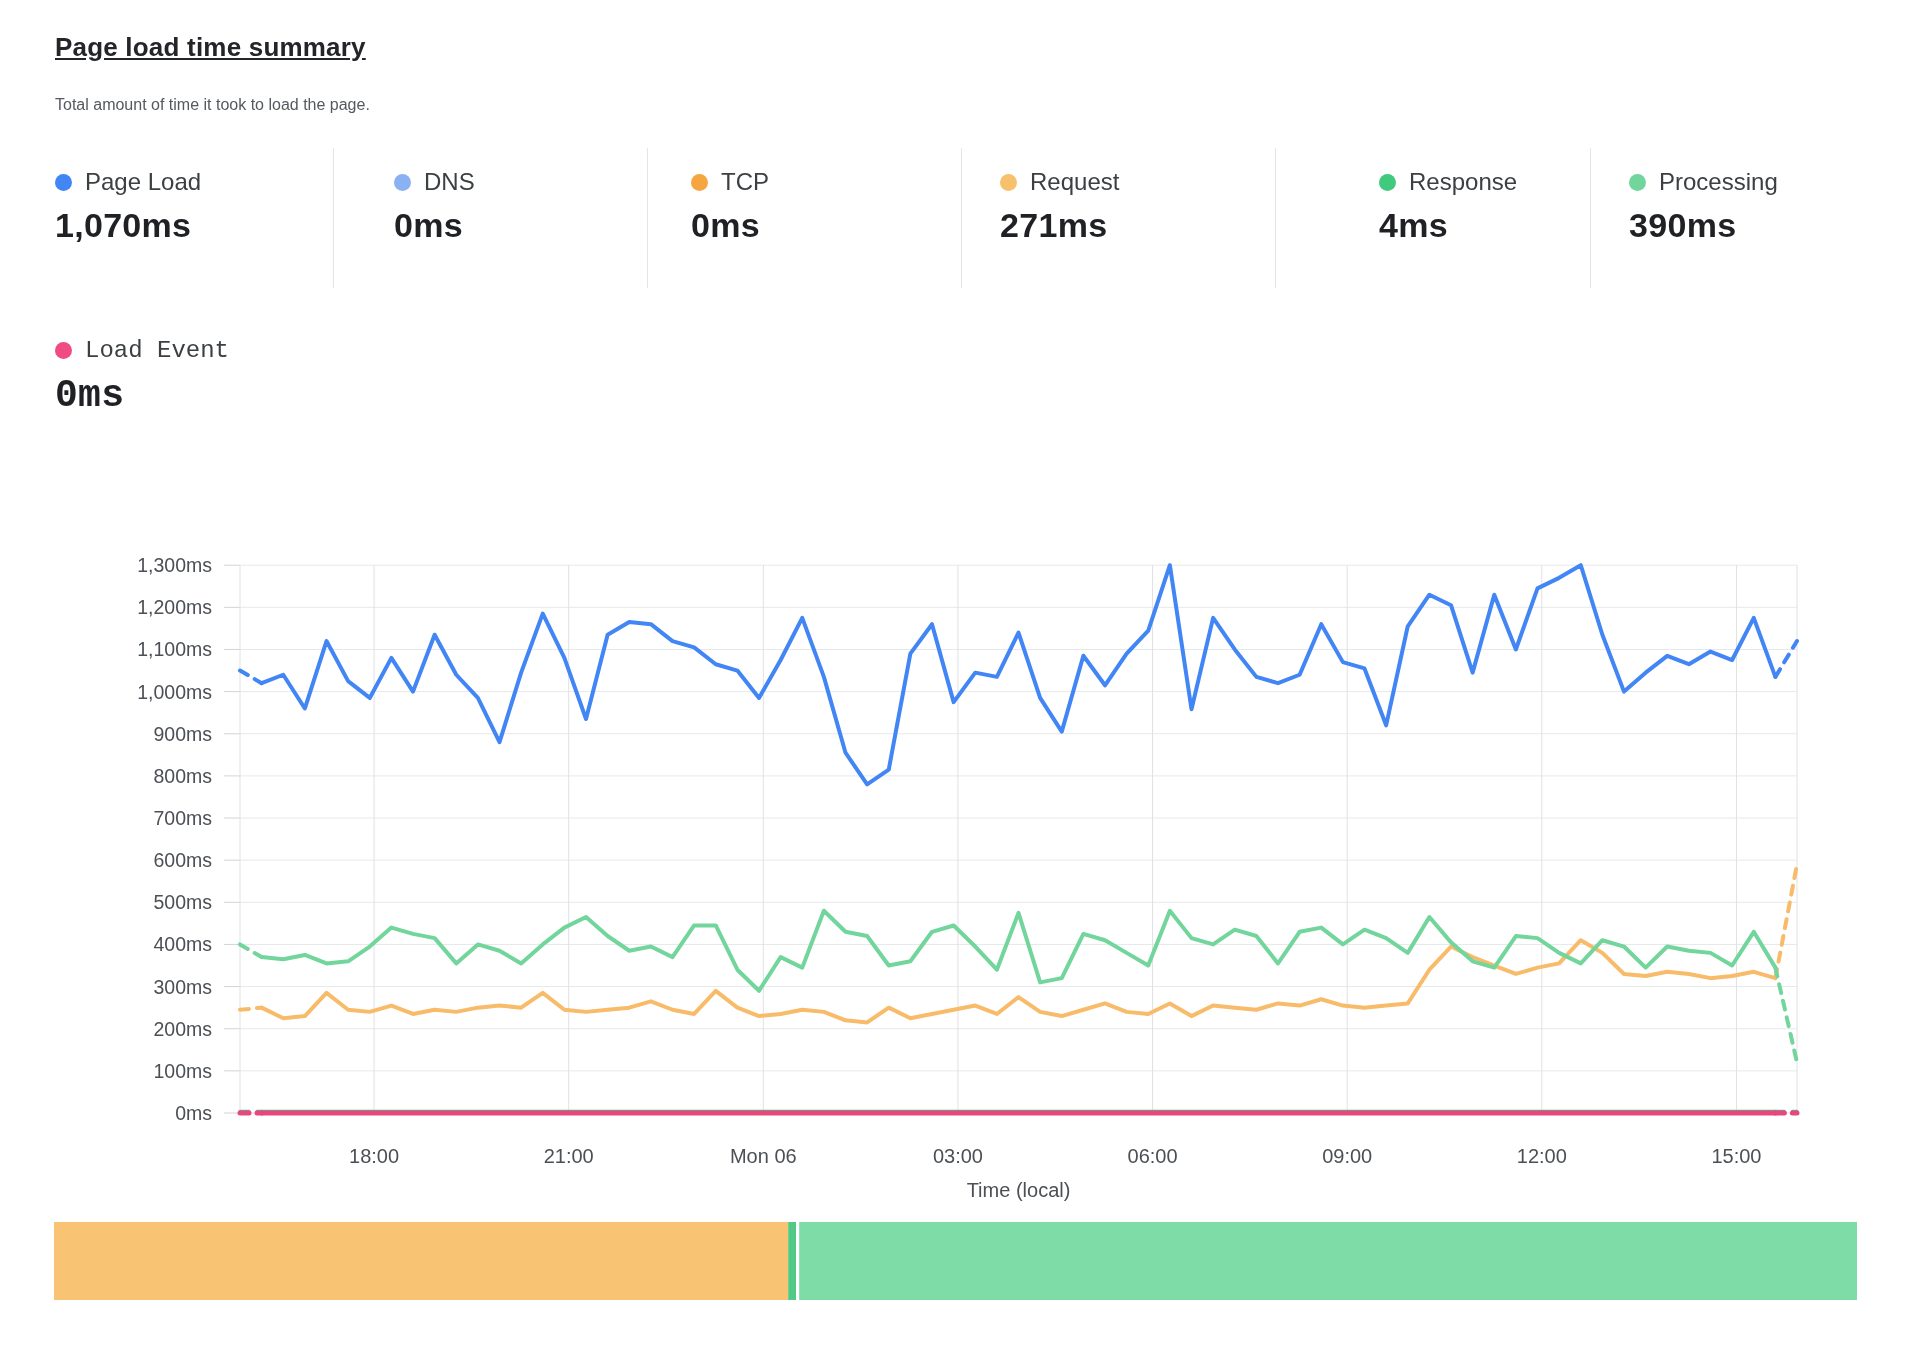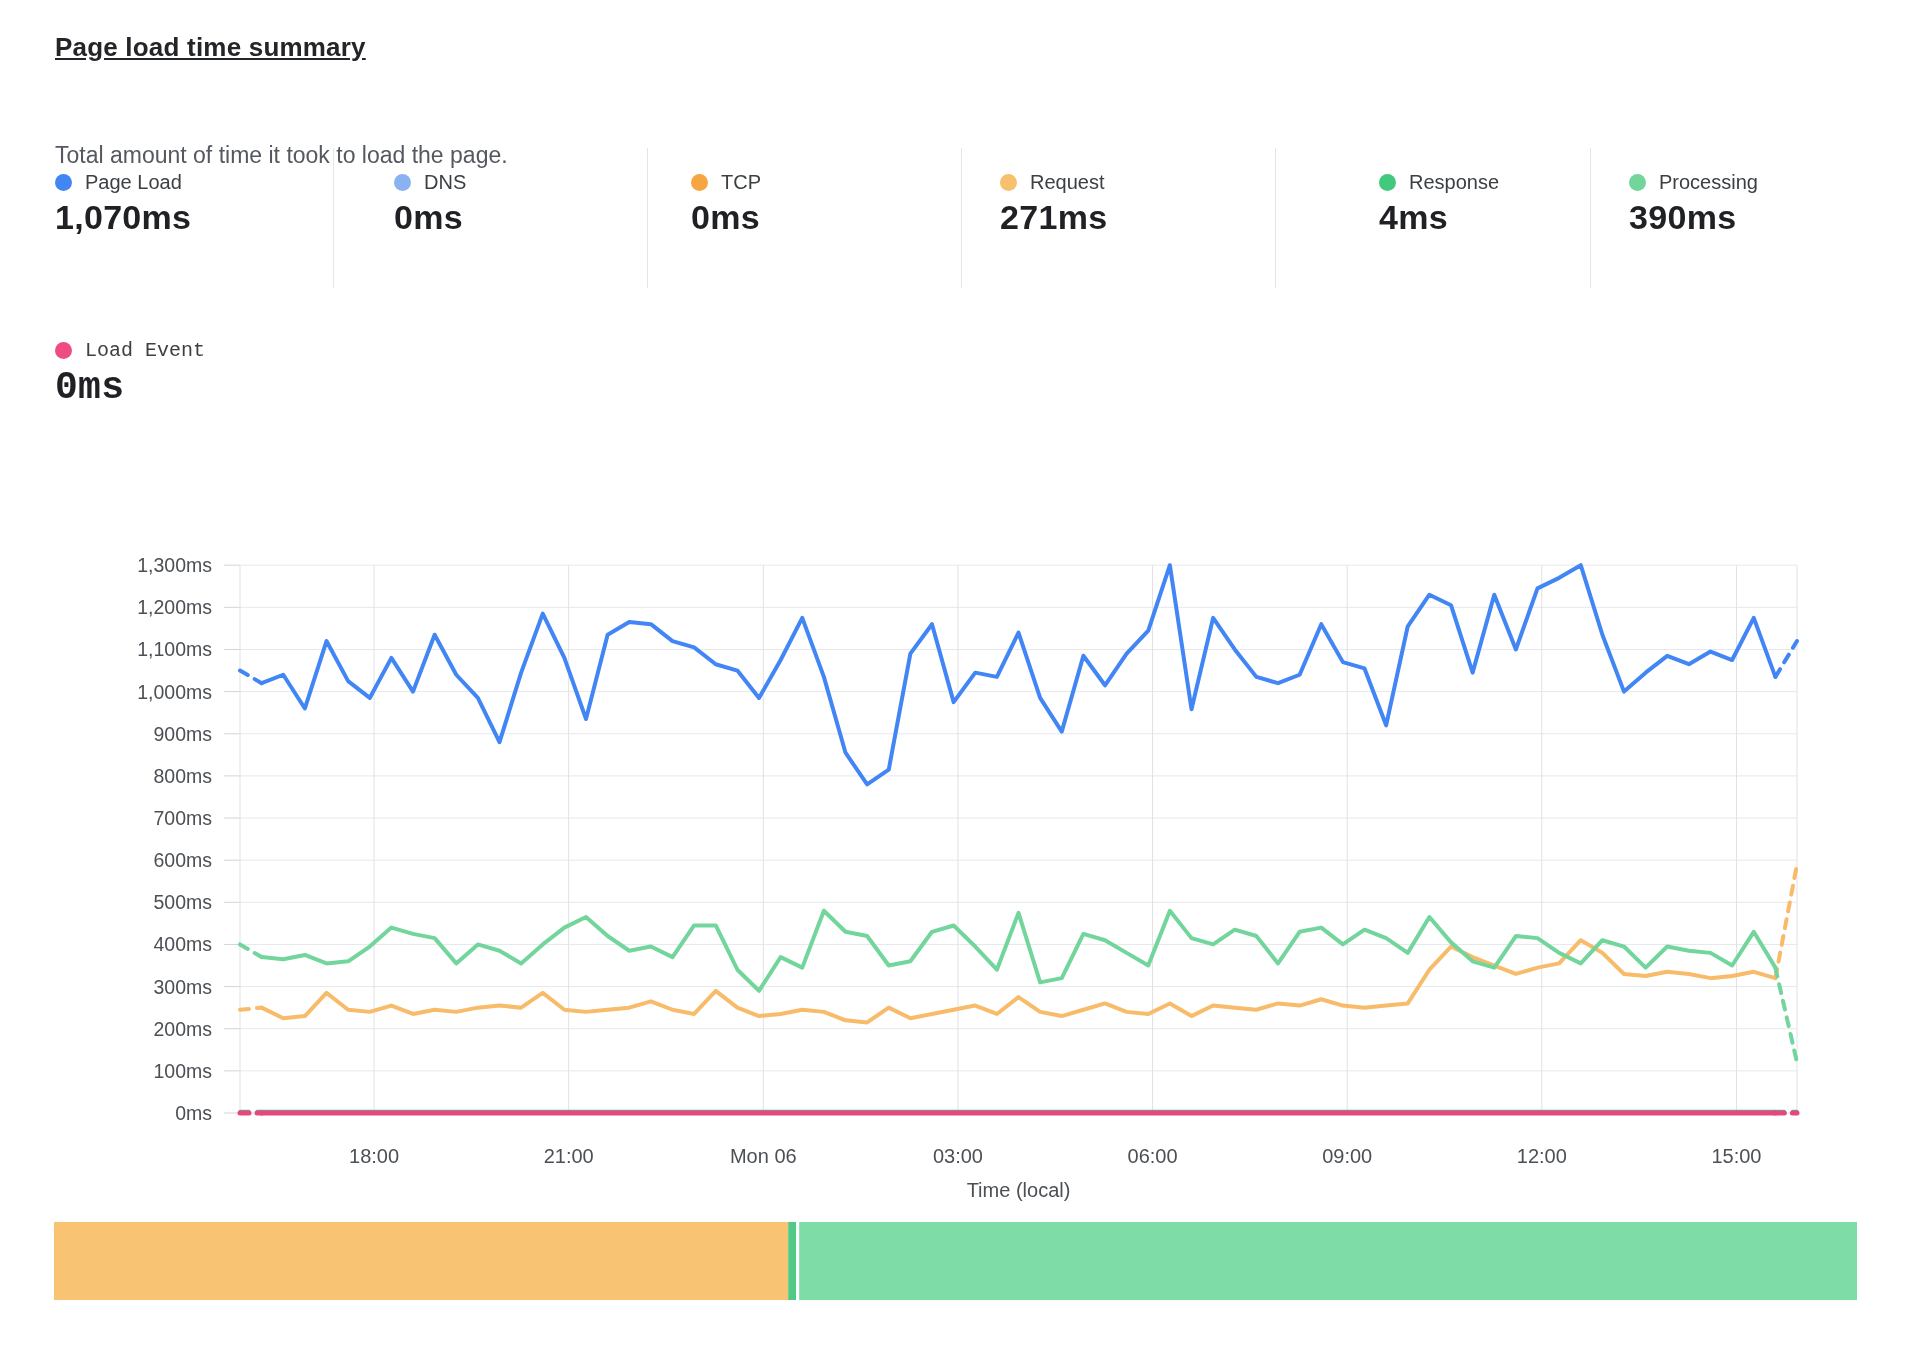--- a/index.html
+++ b/index.html
@@ -2,26 +2,26 @@
 <html><head>
 <meta charset="utf-8">
 <style>
   html,body{margin:0;padding:0;}
   body{
     width:1910px;height:1352px;position:relative;background:#ffffff;
     font-family:"Liberation Sans",sans-serif;overflow:hidden;
   }
   .abs{position:absolute;}
   .title{left:55px;top:32px;font-size:26px;font-weight:700;color:#232528;letter-spacing:.2px;text-decoration:underline;}
-  .subtitle{left:55px;top:96px;font-size:23px;font-weight:400;color:#55595f;margin-top:46px;}
+  .subtitle{left:55px;top:96px;font-size:16px;font-weight:400;color:#55595f;}
   .metric{width:260px;}
   .metric .lbl-row{display:flex;align-items:center;gap:13px;height:24px;}
   .dot{width:17px;height:17px;border-radius:50%;flex:0 0 auto;}
-  .m-label{font-size:20px;color:#3c4043;}
-  .m-value{margin-top:4px;font-size:34px;font-weight:700;color:#1f2124;letter-spacing:.3px;}
+  .m-label{font-size:24px;color:#3c4043;}
+  .m-value{margin-top:12px;font-size:34px;font-weight:700;color:#1f2124;letter-spacing:.3px;}
   .m-value.big{font-size:38px;}
   .vdiv{width:1px;height:140px;top:148px;background:#e3e5e8;}
   #chart-svg{left:0;top:0;}
   #chart-svg text{font-family:"Liberation Sans",sans-serif;fill:#4c5055;}
   .ytick{font-size:19.5px;}
   .xtick{font-size:20px;}
   .xaxis-title{font-size:20px;}
 </style>
 </head>
 <body>

